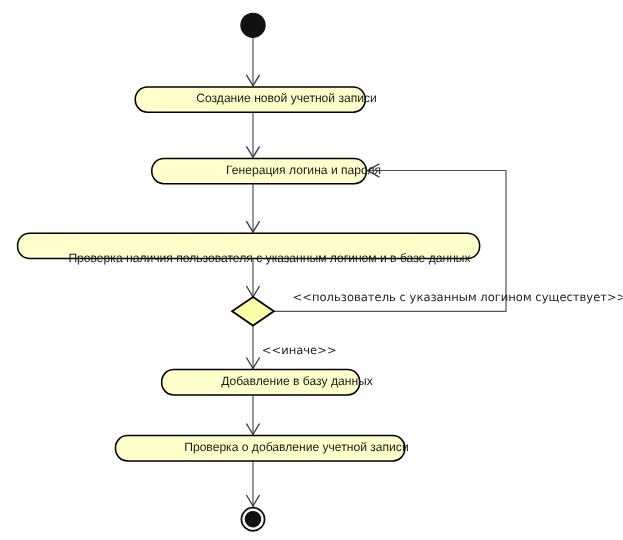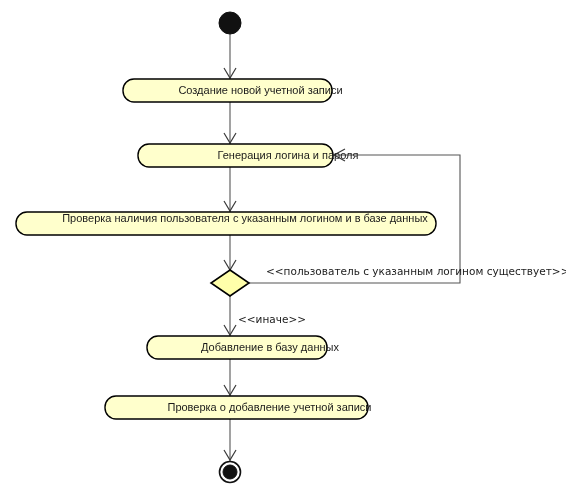--- a/index.html
+++ b/index.html
@@ -120,23 +120,23 @@
 
   <g>
     <circle cx="230" cy="472" r="10.5" fill="#ffffff" stroke="#111111" stroke-width="1.6"></circle>
     <circle cx="230" cy="472" r="7" fill="#111111" stroke="#111111" stroke-width="1"></circle>
   </g>
 
 </svg>
 
 <div class="node-label" style="left:123px; top:79px; width:209px; height:23px;">Создание новой учетной записи</div>
 
-<div class="node-label" style="left:138px; top:144px; width:234px; height:23px;">Генерация логина и пароля</div>
+<div class="node-label" style="left:126px; top:144px; width:234px; height:23px;">Генерация логина и пароля</div>
 
-<div class="node-label" style="left:16px; top:207px; width:392px; height:23px;">Проверка наличия пользователя с указанным логином и в базе данных</div>
+<div class="node-label" style="left:16px; top:224px; width:392px; height:23px;">Проверка наличия пользователя с указанным логином и в базе данных</div>
 
 <div class="node-label" style="left:147px; top:336px; width:180px; height:23px;">Добавление в базу данных</div>
 
 <div class="node-label" style="left:105px; top:396px; width:263px; height:23px;">Проверка о добавление учетной записи</div>
 
 <div class="edge-label" style="left:266px; top:266px;">&lt;&lt;пользователь с указанным логином существует&gt;&gt;</div>
 
 <div class="edge-label" style="left:238px; top:314px;">&lt;&lt;иначе&gt;&gt;</div>
 
 </body></html>

